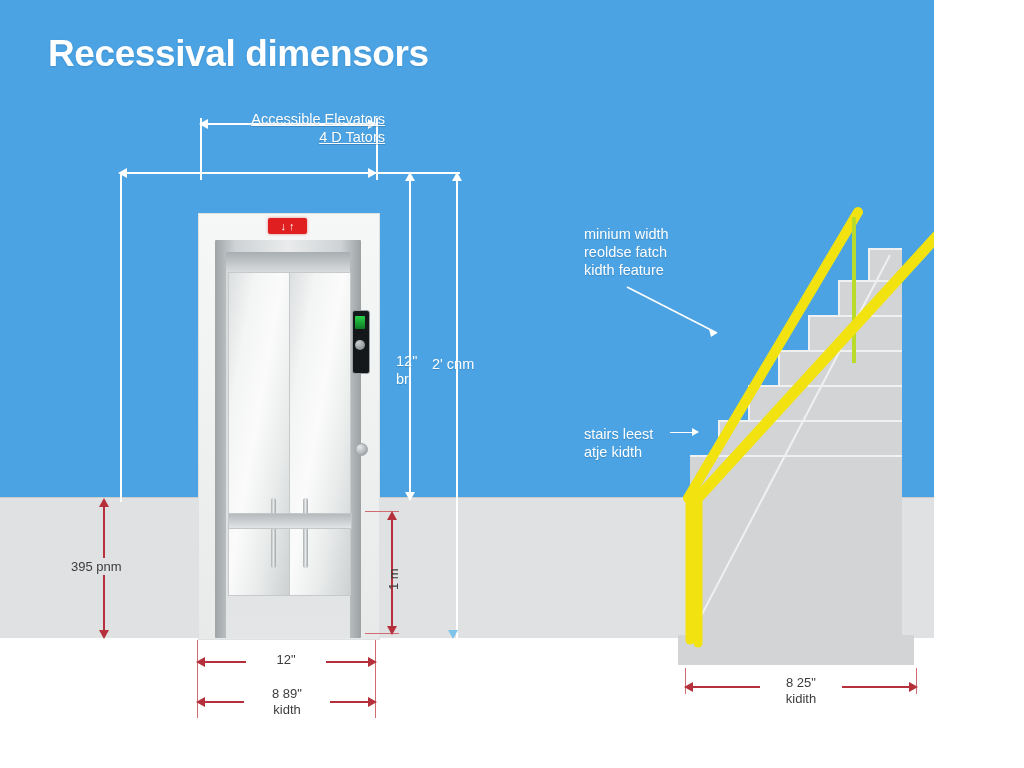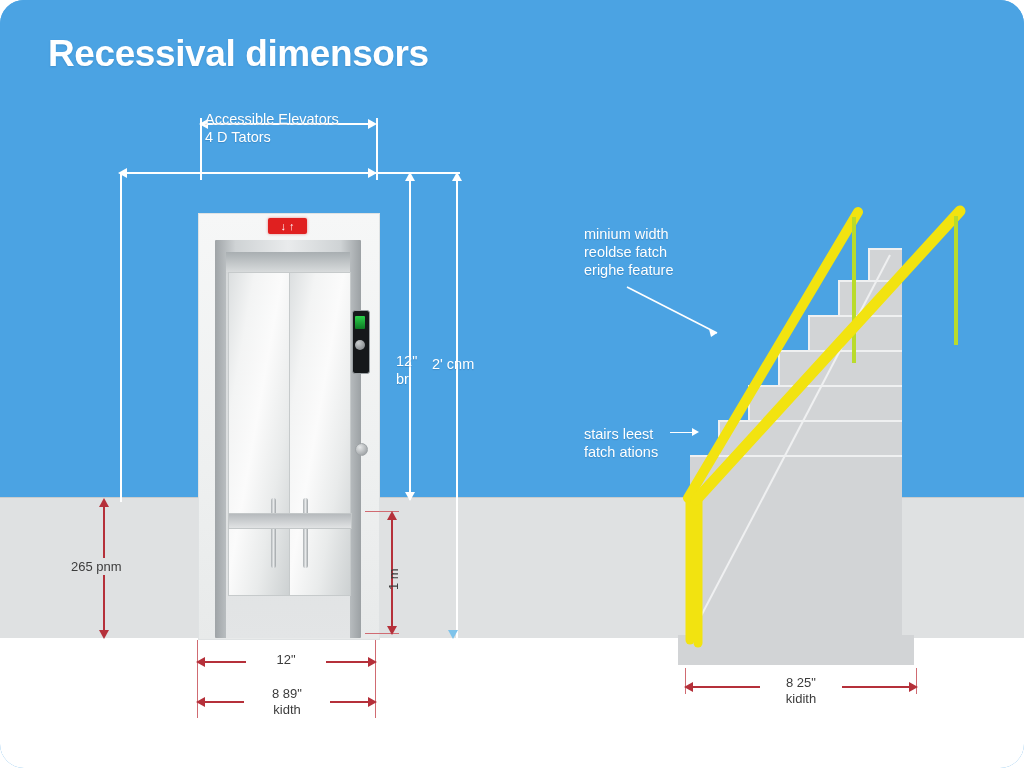--- a/index.html
+++ b/index.html
@@ -1,21 +1,21 @@
 <!DOCTYPE html>
 <html><head>
 <meta charset="utf-8">
 <style>
   html,body{margin:0;padding:0;}
   body{
     width:1024px;height:768px;overflow:hidden;
     font-family:"Liberation Sans", sans-serif;
     background:#ffffff;
   }
-  #stage{position:relative;width:1024px;height:768px;overflow:hidden;background:#4ba3e3;border-radius:24px;}
+  #stage{position:relative;width:934px;height:768px;overflow:hidden;background:#4ba3e3;}
 
   
   .sky{position:absolute;left:0;top:0;width:1024px;height:497px;background:#4ba3e3;}
   .ground{position:absolute;left:0;top:497px;width:1024px;height:141px;background:#dfe1e2;}
   .ground-edge{position:absolute;left:0;top:497px;width:1024px;height:1px;background:#c9cccd;}
   .floor{position:absolute;left:0;top:638px;width:1024px;height:130px;background:#ffffff;}
 
   
   .title{
     position:absolute;left:48px;top:33px;
@@ -135,21 +135,21 @@
   <div class="ele-panel"></div>
   <div class="ele-panel-disp"></div>
   <div class="ele-panel-btn"></div>
   <div class="ele-btn-outside"></div>
 
   <div class="wtick" style="left:200px;top:118px;height:62px;"></div>
   <div class="wtick" style="left:376px;top:118px;height:62px;"></div>
   <div class="wline-h" style="left:204px;top:123px;width:168px;"></div>
   <div class="arw arw-l" style="left:199px;top:119px;"></div>
   <div class="arw arw-r" style="left:368px;top:119px;"></div>
-  <div class="wtxt" style="left:205px;top:110px;width:180px;text-align:left;">Accessible Elevators
+  <div class="wtxt" style="left:205px;top:110px;width:180px;text-align:right;text-decoration:underline;">Accessible Elevators
 4 D Tators</div>
 
   <div class="wline-h" style="left:120px;top:172px;width:340px;"></div>
   <div class="arw arw-l" style="left:118px;top:168px;"></div>
   <div class="arw arw-r" style="left:368px;top:168px;"></div>
   <div class="wline-v" style="left:120px;top:172px;height:330px;"></div>
 
   <div class="wline-v" style="left:409px;top:180px;height:320px;"></div>
   <div class="arw arw-u" style="left:405px;top:172px;"></div>
   <div class="arw arw-d" style="left:405px;top:492px;"></div>
@@ -157,21 +157,21 @@
 br</div>
 
   <div class="wline-v" style="left:456px;top:180px;height:458px;"></div>
   <div class="arw arw-u" style="left:452px;top:172px;"></div>
   <div class="wtxt" style="left:432px;top:355px;">2' cnm</div>
   <div style="position:absolute;left:448px;top:630px;width:0;height:0;border-left:5px solid transparent;border-right:5px solid transparent;border-top:9px solid #7fc3ea;"></div>
 
   <div class="rline-v" style="left:103px;top:505px;height:130px;"></div>
   <div class="rarw rarw-u" style="left:99px;top:498px;"></div>
   <div class="rarw rarw-d" style="left:99px;top:630px;"></div>
-  <div class="dtxt" style="left:68px;top:558px;background:#dfe1e2;padding:0 3px;">265 pnm</div>
+  <div class="dtxt" style="left:68px;top:558px;background:#dfe1e2;padding:0 3px;">395 pnm</div>
 
   <div class="rtick" style="left:365px;top:511px;width:34px;height:1.3px;"></div>
   <div class="rtick" style="left:365px;top:633px;width:34px;height:1.3px;"></div>
   <div class="rline-v" style="left:391px;top:518px;height:112px;"></div>
   <div class="rarw rarw-u" style="left:387px;top:511px;"></div>
   <div class="rarw rarw-d" style="left:387px;top:626px;"></div>
   <div class="vlabel" style="left:386px;top:590px;">1 m</div>
 
   <div class="rtick" style="left:197px;top:640px;width:1.3px;height:78px;"></div>
   <div class="rtick" style="left:375px;top:640px;width:1.3px;height:78px;"></div>
@@ -223,28 +223,28 @@
 
   <svg style="position:absolute;left:678px;top:195px;width:300px;height:450px;overflow:visible;">
     <line x1="20" y1="448" x2="20" y2="300" stroke="#f2e310" stroke-width="9" stroke-linecap="round"></line>
     <line x1="18" y1="305" x2="282" y2="16" stroke="#f2e310" stroke-width="11" stroke-linecap="round"></line>
     <line x1="278" y1="21" x2="278" y2="150" stroke="#b9db2c" stroke-width="4"></line>
   </svg>
 
 
   <div class="wtxt" style="left:584px;top:225px;">minium width
 reoldse fatch
-erighe feature</div>
+kidth feature</div>
   <svg style="position:absolute;left:625px;top:285px;width:110px;height:60px;overflow:visible;">
     <line x1="2" y1="2" x2="92" y2="48" stroke="#ffffff" stroke-width="1.6"></line>
     <polygon points="92,48 84,44 86,52" fill="#ffffff"></polygon>
   </svg>
 
   <div class="wtxt" style="left:584px;top:425px;">stairs leest
-fatch ations</div>
+atje kidth</div>
   <div class="thin-arrow" style="left:670px;top:432px;width:24px;"></div>
   <div class="arw arw-r" style="left:692px;top:428px;border-top-width:4px;border-bottom-width:4px;border-left-width:7px;"></div>
 
   <div class="rtick" style="left:685px;top:668px;width:1.3px;height:26px;"></div>
   <div class="rtick" style="left:916px;top:668px;width:1.3px;height:26px;"></div>
   <div class="rline-h" style="left:690px;top:686px;width:223px;"></div>
   <div class="rarw rarw-l" style="left:684px;top:682px;"></div>
   <div class="rarw rarw-r" style="left:909px;top:682px;"></div>
   <div class="rtxt" style="left:760px;top:675px;width:82px;background:#ffffff;">8 25"
 kidith</div>

